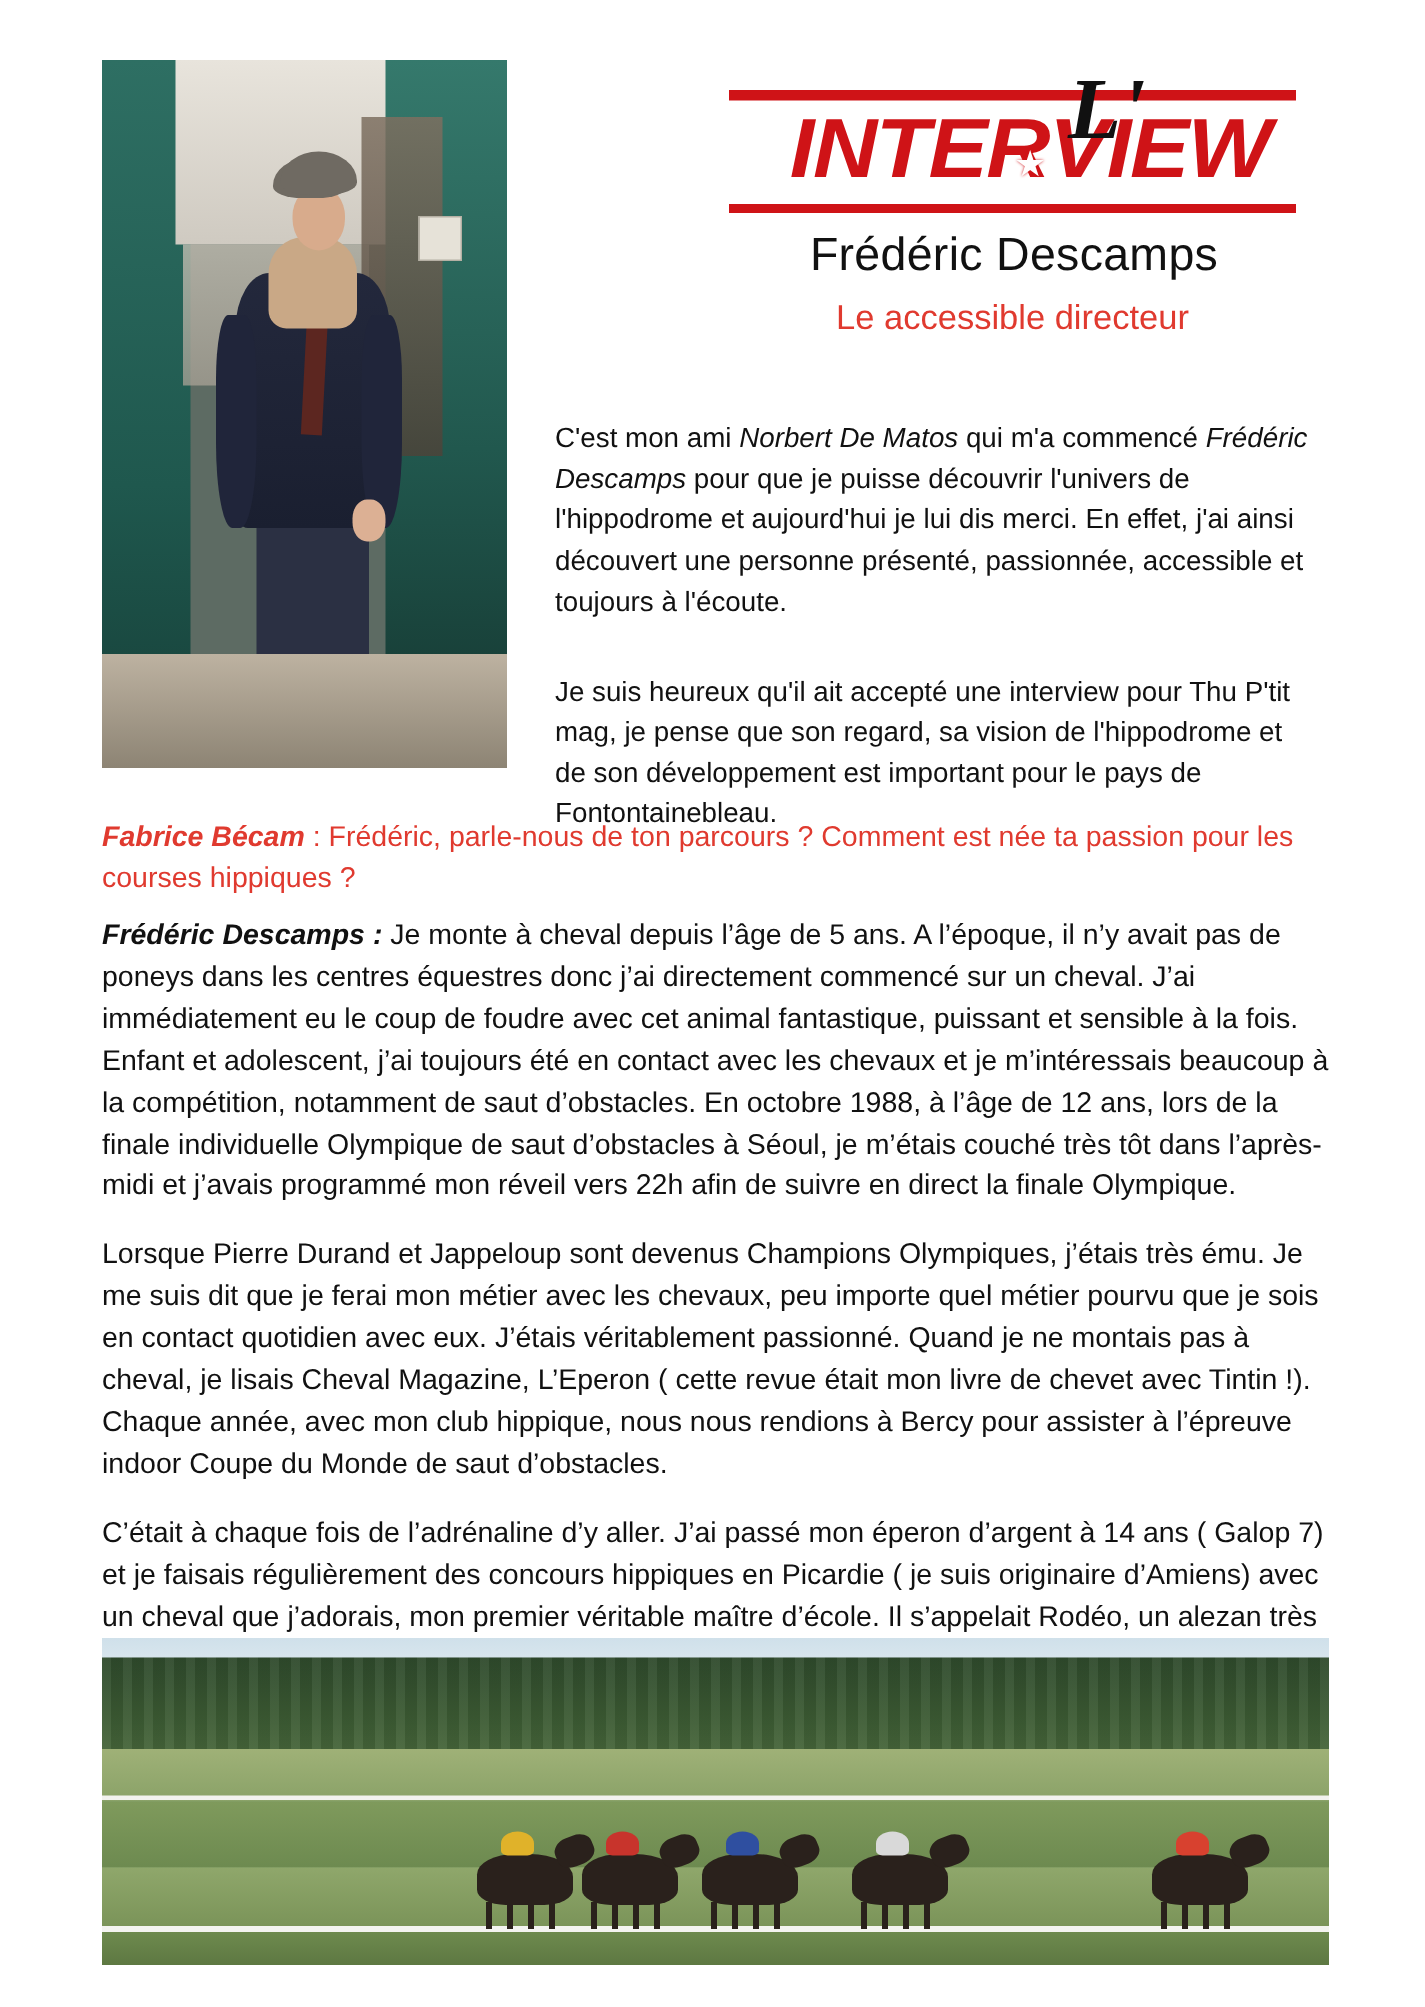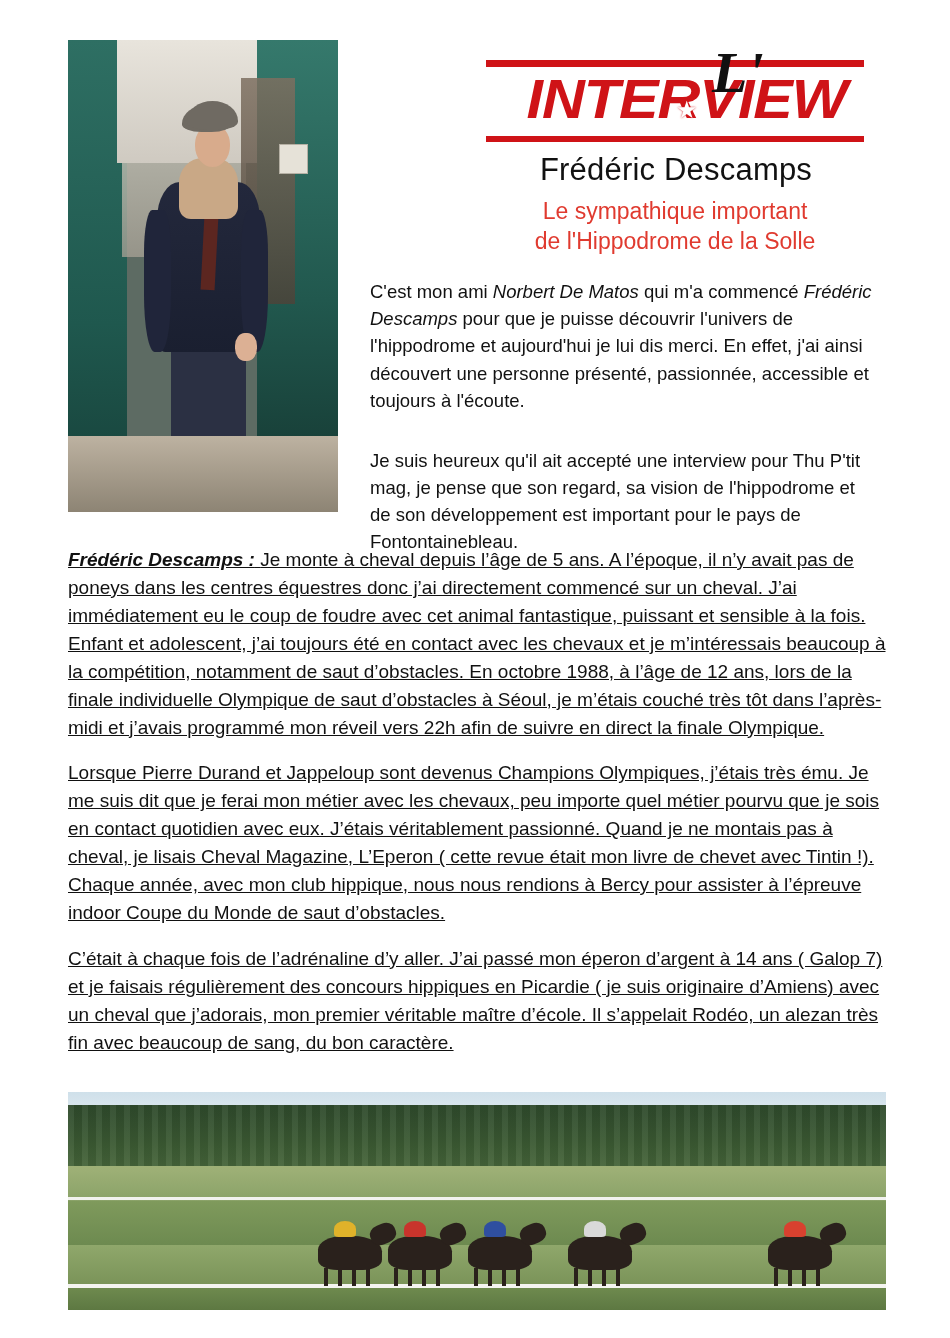--- a/index.html
+++ b/index.html
@@ -217,21 +217,20 @@
     font-weight: 700;
     font-style: italic;
     color: #e03a2f;
   }
   .answer {
     font-size: 19px;
     line-height: 1.47;
     color: #111;
     margin: 0 0 18px 0;
     text-align: left;
-    text-decoration: underline;
   }
   .answer .who {
     font-weight: 700;
     font-style: italic;
     color: #111;
   }
 
   
   .racephoto {
     position: absolute;
@@ -332,36 +331,38 @@
   <div class="logo-wrap">
     <div class="logo-bar-top"></div>
     <div class="logo-main">INTERVIEW</div>
     <div class="logo-l">L'</div>
     <div class="logo-star">★</div>
     <div class="logo-bar-bottom"></div>
   </div>
 
   <div class="headline">Frédéric Descamps</div>
   <div class="subhead">
-    <div>Le sympathique important</div>
-    <div>de l'Hippodrome de la Solle</div>
+    <div>Le accessible directeur</div>
   </div>
 
   <div class="intro">
     <p class="narrow">
       <span>C'est mon ami </span><em>Norbert De Matos</em><span> qui m'a commencé </span><em>Frédéric Descamps</em><span> pour que je puisse découvrir l'univers de l'hippodrome et aujourd'hui je lui dis merci. En effet, j'ai ainsi découvert une personne présenté, passionnée, accessible et toujours à l'écoute.</span>
     </p>
   </div>
 
   <div class="intro-second">
     <p>Je suis heureux qu'il ait accepté une interview pour Thu P'tit mag, je pense que son regard, sa vision de l'hippodrome et de son développement est important pour le pays de Fontontainebleau.</p>
   </div>
 
   <div class="qa">
 
+    <p class="question">
+      <span class="who">Fabrice Bécam</span><span> : </span><span>Frédéric, parle-nous de ton parcours ? Comment est née ta passion pour les courses hippiques ?</span>
+    </p>
 
     <p class="answer">
       <span class="who">Frédéric Descamps :</span><span> </span><span>Je monte à cheval depuis l’âge de 5 ans. A l’époque, il n’y avait pas de poneys dans les centres équestres donc j’ai directement commencé sur un cheval. J’ai immédiatement eu le coup de foudre avec cet animal fantastique, puissant et sensible à la fois. Enfant et adolescent, j’ai toujours été en contact avec les chevaux et je m’intéressais beaucoup à la compétition, notamment de saut d’obstacles. En octobre 1988, à l’âge de 12 ans, lors de la finale individuelle Olympique de saut d’obstacles à Séoul, je m’étais couché très tôt dans l’après-midi et j’avais programmé mon réveil vers 22h afin de suivre en direct la finale Olympique.</span>
     </p>
 
     <p class="answer">
       <span>Lorsque Pierre Durand et Jappeloup sont devenus Champions Olympiques, j’étais très ému. Je me suis dit que je ferai mon métier avec les chevaux, peu importe quel métier pourvu que je sois en contact quotidien avec eux. J’étais véritablement passionné. Quand je ne montais pas à cheval, je lisais Cheval Magazine, L’Eperon ( cette revue était mon livre de chevet avec Tintin !). Chaque année, avec mon club hippique, nous nous rendions à Bercy pour assister à l’épreuve indoor Coupe du Monde de saut d’obstacles.</span>
     </p>
 
     <p class="answer">

